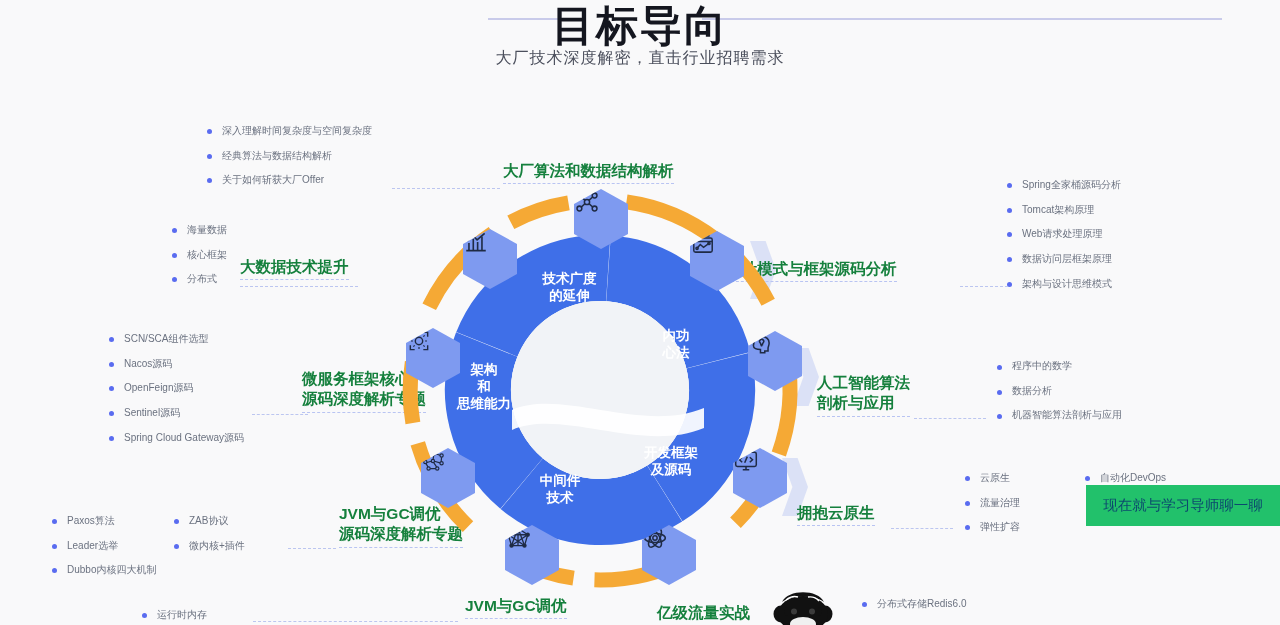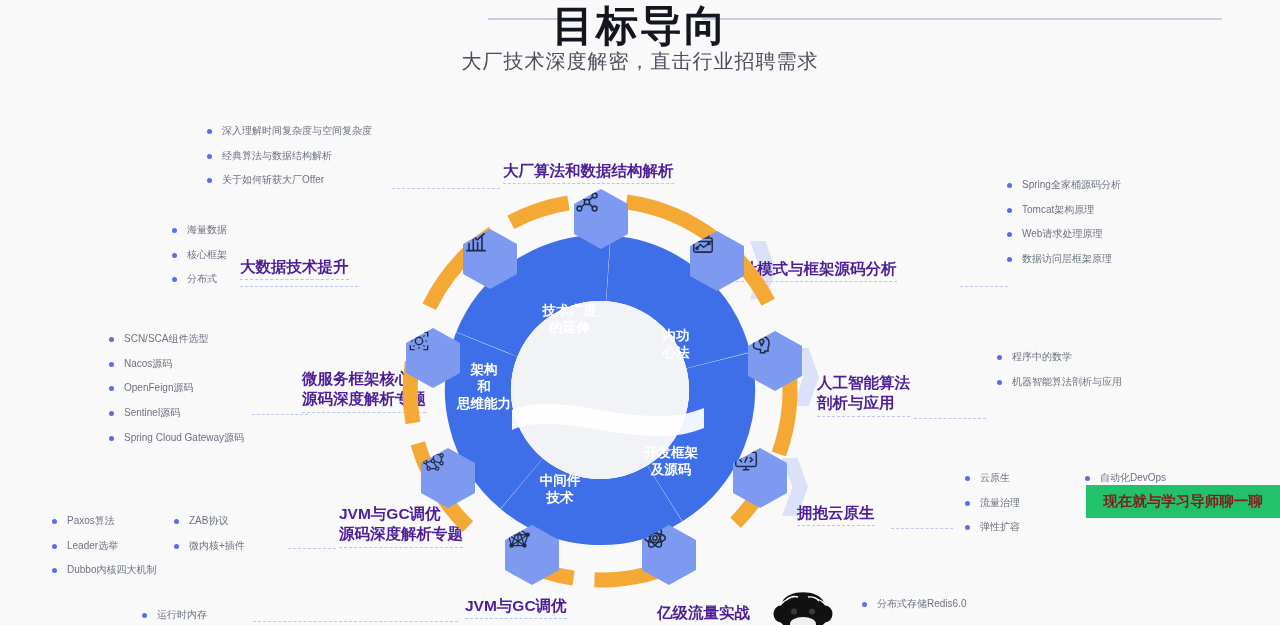--- a/index.html
+++ b/index.html
@@ -14,38 +14,38 @@
   
   .hdr-rule { position:absolute; top:18px; height:2px; background:#c9cbea; }
   .hdr-rule.left  { left:488px; width:90px; }
   .hdr-rule.right { left:702px; width:520px; }
   .page-title {
     position:absolute; left:0; right:0; top:-2px; text-align:center;
     font-size:42px; font-weight:bold; color:#14161f; letter-spacing:2px;
   }
   .page-sub {
     position:absolute; left:0; right:0; top:48px; text-align:center;
-    font-size:20px; color:#4b4f5c; letter-spacing:1px;
+    font-size:16px; color:#4b4f5c; letter-spacing:1px;
   }
 
   
   .blist { position:absolute; }
   .blist li {
     list-style:none; position:relative; padding-left:17px;
     font-size:10px; color:#6b7280; line-height:24.7px; white-space:nowrap;
   }
   .blist li::before {
     content:""; position:absolute; left:2px; top:10px;
     width:5px; height:5px; border-radius:50%; background:#5a6cf0;
   }
 
   
   .seclabel {
     position:absolute; font-size:15.5px; font-weight:bold;
-    color:#4c1d95; line-height:19px; white-space:nowrap;
+    color:#15803d; line-height:19px; white-space:nowrap;
   }
   .seclabel .ul {
     display:block; margin-top:3px; height:0;
     border-bottom:1.5px dashed #b9c4f2;
   }
 
   
   .dash { position:absolute; border-bottom:1.5px dashed #bcc6f0; height:0; }
 
   
@@ -67,22 +67,22 @@
 
   .hex {
     position:absolute; width:54px; height:60px; background:#7e9af0;
     clip-path: polygon(50% 0%, 100% 25%, 100% 75%, 50% 100%, 0% 75%, 0% 25%);
     display:flex; align-items:center; justify-content:center;
   }
   .hex svg { width:26px; height:26px; }
 
   
   .cta {
-    position:absolute; left:1086px; top:485px; width:194px; height:33px;
-    background:#22c16b; color:#7f1d1d; font-size:14.5px; font-weight:bold;
+    position:absolute; left:1086px; top:485px; width:194px; height:41px;
+    background:#22c16b; color:#0c4a6e; font-size:14.5px; font-weight:normal;
     display:flex; align-items:center; justify-content:center; white-space:nowrap;
     cursor:pointer;
   }
 
   
   .mascot { position:absolute; left:772px; top:584px; width:62px; height:48px; }
 </style>
 </head>
 <body>
 
@@ -160,30 +160,32 @@
   <div class="seclabel" style="left:657px; top:603px;">
     <span>亿级流量实战</span>
     
   </div>
 
   <ul class="blist" style="left:1005px; top:173px;">
     <li>Spring全家桶源码分析</li>
     <li>Tomcat架构原理</li>
     <li>Web请求处理原理</li>
     <li>数据访问层框架原理</li>
+    <li>架构与设计思维模式</li>
   </ul>
   <div class="chev" style="left:750px; top:241px;"></div>
   <div class="seclabel" style="left:726px; top:259px;">
     <span>设计模式与框架源码分析</span>
     <i class="ul"></i>
   </div>
   <div class="dash" style="left:960px; top:286px; width:48px;"></div>
 
-  <ul class="blist" style="left:995px; top:345px;">
+  <ul class="blist" style="left:995px; top:355px;font-family:Liberation Mono, monospace;">
     <li>程序中的数学</li>
+    <li>数据分析</li>
     <li>机器智能算法剖析与应用</li>
   </ul>
   <div class="chev" style="left:793px; top:348px;"></div>
   <div class="seclabel" style="left:817px; top:373px; line-height:20px;">
     <span>人工智能算法</span><br>
     <span>剖析与应用</span>
     <i class="ul"></i>
   </div>
   <div class="dash" style="left:914px; top:418px; width:72px;"></div>
 
@@ -228,21 +230,21 @@
         <path d="M 208 86 A 122 122 0 0 1 324 170" transform="rotate(220 208 208)"></path>
         <path d="M 208 86 A 122 122 0 0 1 324 170" transform="rotate(292 208 208)"></path>
       </g>
 
       <circle cx="208" cy="208" r="89" fill="#eef0f5"></circle>
       <circle cx="208" cy="208" r="89" fill="#f1f3f7"></circle>
 
       <path d="M 120 228 C 170 206, 250 252, 312 226 L 312 246 C 250 272, 170 226, 120 248 Z" fill="#ffffff" opacity="0.92"></path>
     </svg>
 
-    <div class="ringlabel" style="left:130px; top:88px; width:95px;margin-top:32px;">
+    <div class="ringlabel" style="left:130px; top:88px; width:95px;">
       <span>技术广度</span><br>
       <span>的延伸</span>
     </div>
     <div class="ringlabel" style="left:253px; top:145px; width:62px;">
       <span>内功</span><br>
       <span>心法</span>
     </div>
     <div class="ringlabel" style="left:237px; top:262px; width:84px;">
       <span>开发框架</span><br>
       <span>及源码</span>

